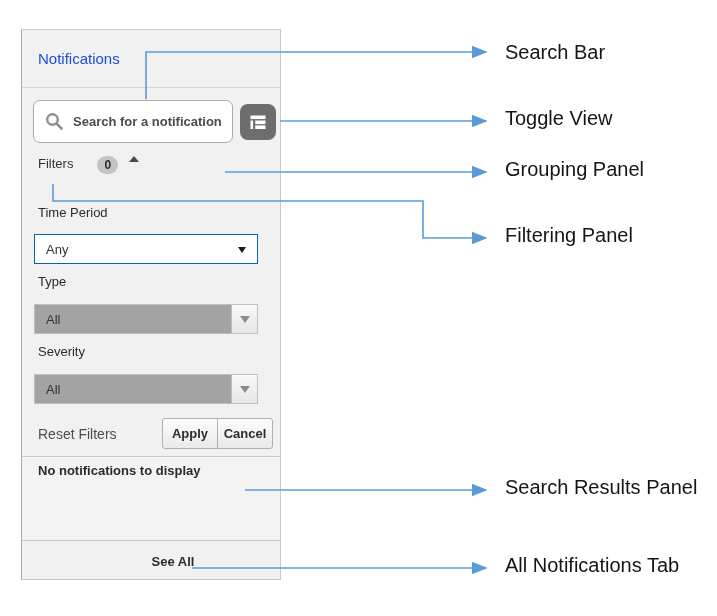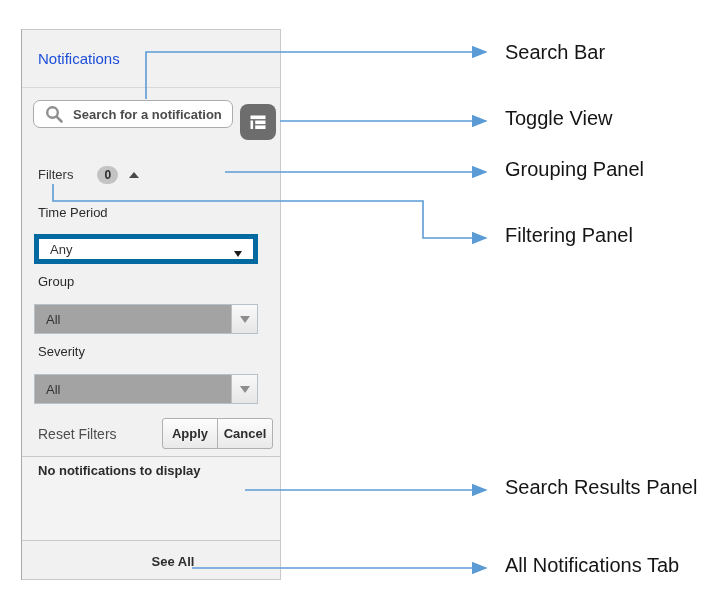--- a/index.html
+++ b/index.html
@@ -8,34 +8,34 @@
   .canvas { position:relative; width:717px; height:616px; background:#fff; overflow:hidden; }
 
   
   .panel { position:absolute; left:21px; top:29px; width:260px; height:551px;
     background:#f1f1f1; border:1px solid #c9c9c9; border-left-color:#a9a9a9; }
 
   .panel-header { position:absolute; left:0; top:0; width:100%; height:58px;
     border-bottom:1px solid #d8d8d8; }
   .panel-title { position:absolute; left:16px; top:20px; font-size:15px; color:#1d4ed8; }
 
-  .search-box { position:absolute; left:11px; top:70px; width:200px; height:28px;
+  .search-box { position:absolute; left:11px; top:70px; width:200px; height:43px;
     background:#fff; border:1px solid #ababab; border-radius:7px;
     display:flex; align-items:center; cursor:text; }
   .search-box .mag { margin-left:11px; display:block; }
   .search-placeholder { margin-left:9px; font-size:13px; font-weight:bold; color:#4c4c4c; }
 
   .toggle-btn { position:absolute; left:218px; top:74px; width:36px; height:36px;
     background:#6d6d6d; border:none; border-radius:8px; cursor:pointer;
     display:flex; align-items:center; justify-content:center; }
 
   
   .tabs { position:absolute; left:0; top:126px; width:100%; height:37px; }
   .tab-filters { position:absolute; left:0; top:0; width:135px; height:37px;
-    display:flex; align-items:center; cursor:pointer; }
+    display:flex; align-items:flex-start; cursor:pointer; }
   .tab-filters .tab-label { margin-left:16px; font-size:13px; color:#333; }
   .tab-groupby { position:absolute; left:135px; top:0; width:125px; height:38px;
     background:#e9e9e9; border:1px solid #c8c8c8; border-right:none;
     display:flex; align-items:center; cursor:pointer; }
   .tab-groupby .tab-label { margin-left:13px; font-size:13px; color:#333; }
   .badge { display:inline-block; min-width:21px; padding:2px 5px; margin-left:24px;
     background:#c3c3c3; border-radius:10px; text-align:center;
     font-size:12px; font-weight:bold; color:#2d2d2d; }
   .tab-groupby .badge { margin-left:14px; }
   .caret-up { width:0; height:0; margin-left:11px;
@@ -45,21 +45,21 @@
     border-left:5px solid transparent; border-right:5px solid transparent;
     border-top:6px solid #4a4a4a; }
 
   
   .field-label { position:absolute; left:16px; font-size:13px; font-weight:normal; color:#2b2b2b; }
   .lbl-time { top:175px; }
   .lbl-type { top:244px; }
   .lbl-severity { top:314px; }
 
   .select { position:absolute; left:12px; width:224px; height:30px; background:#fff;
-    border:5px solid #0369a1; display:flex; align-items:center; cursor:pointer; }
+    border:1px solid #0369a1; display:flex; align-items:center; cursor:pointer; }
   .select-time { top:204px; }
   .select .val { margin-left:11px; font-size:13px; color:#333; }
   .sel-caret { position:absolute; right:11px; top:12px; width:0; height:0;
     border-left:4px solid transparent; border-right:4px solid transparent;
     border-top:6px solid #1a1a1a; }
 
   .combo { position:absolute; left:12px; width:224px; height:30px; background:#a3a3a3;
     border:1px solid #b7c1ca; display:flex; align-items:center; cursor:pointer; }
   .combo-type { top:274px; }
   .combo-severity { top:344px; }
@@ -137,21 +137,21 @@
         <span class="caret-up"></span>
       </div>
     </div>
 
     <div class="field-label lbl-time">Time Period</div>
     <div class="select select-time">
       <span class="val">Any</span>
       <span class="sel-caret"></span>
     </div>
 
-    <div class="field-label lbl-type">Group</div>
+    <div class="field-label lbl-type">Type</div>
     <div class="combo combo-type">
       <span class="val">All</span>
       <span class="combo-btn">
         <span class="combo-caret"></span>
       </span>
     </div>
 
     <div class="field-label lbl-severity">Severity</div>
     <div class="combo combo-severity">
       <span class="val">All</span>

